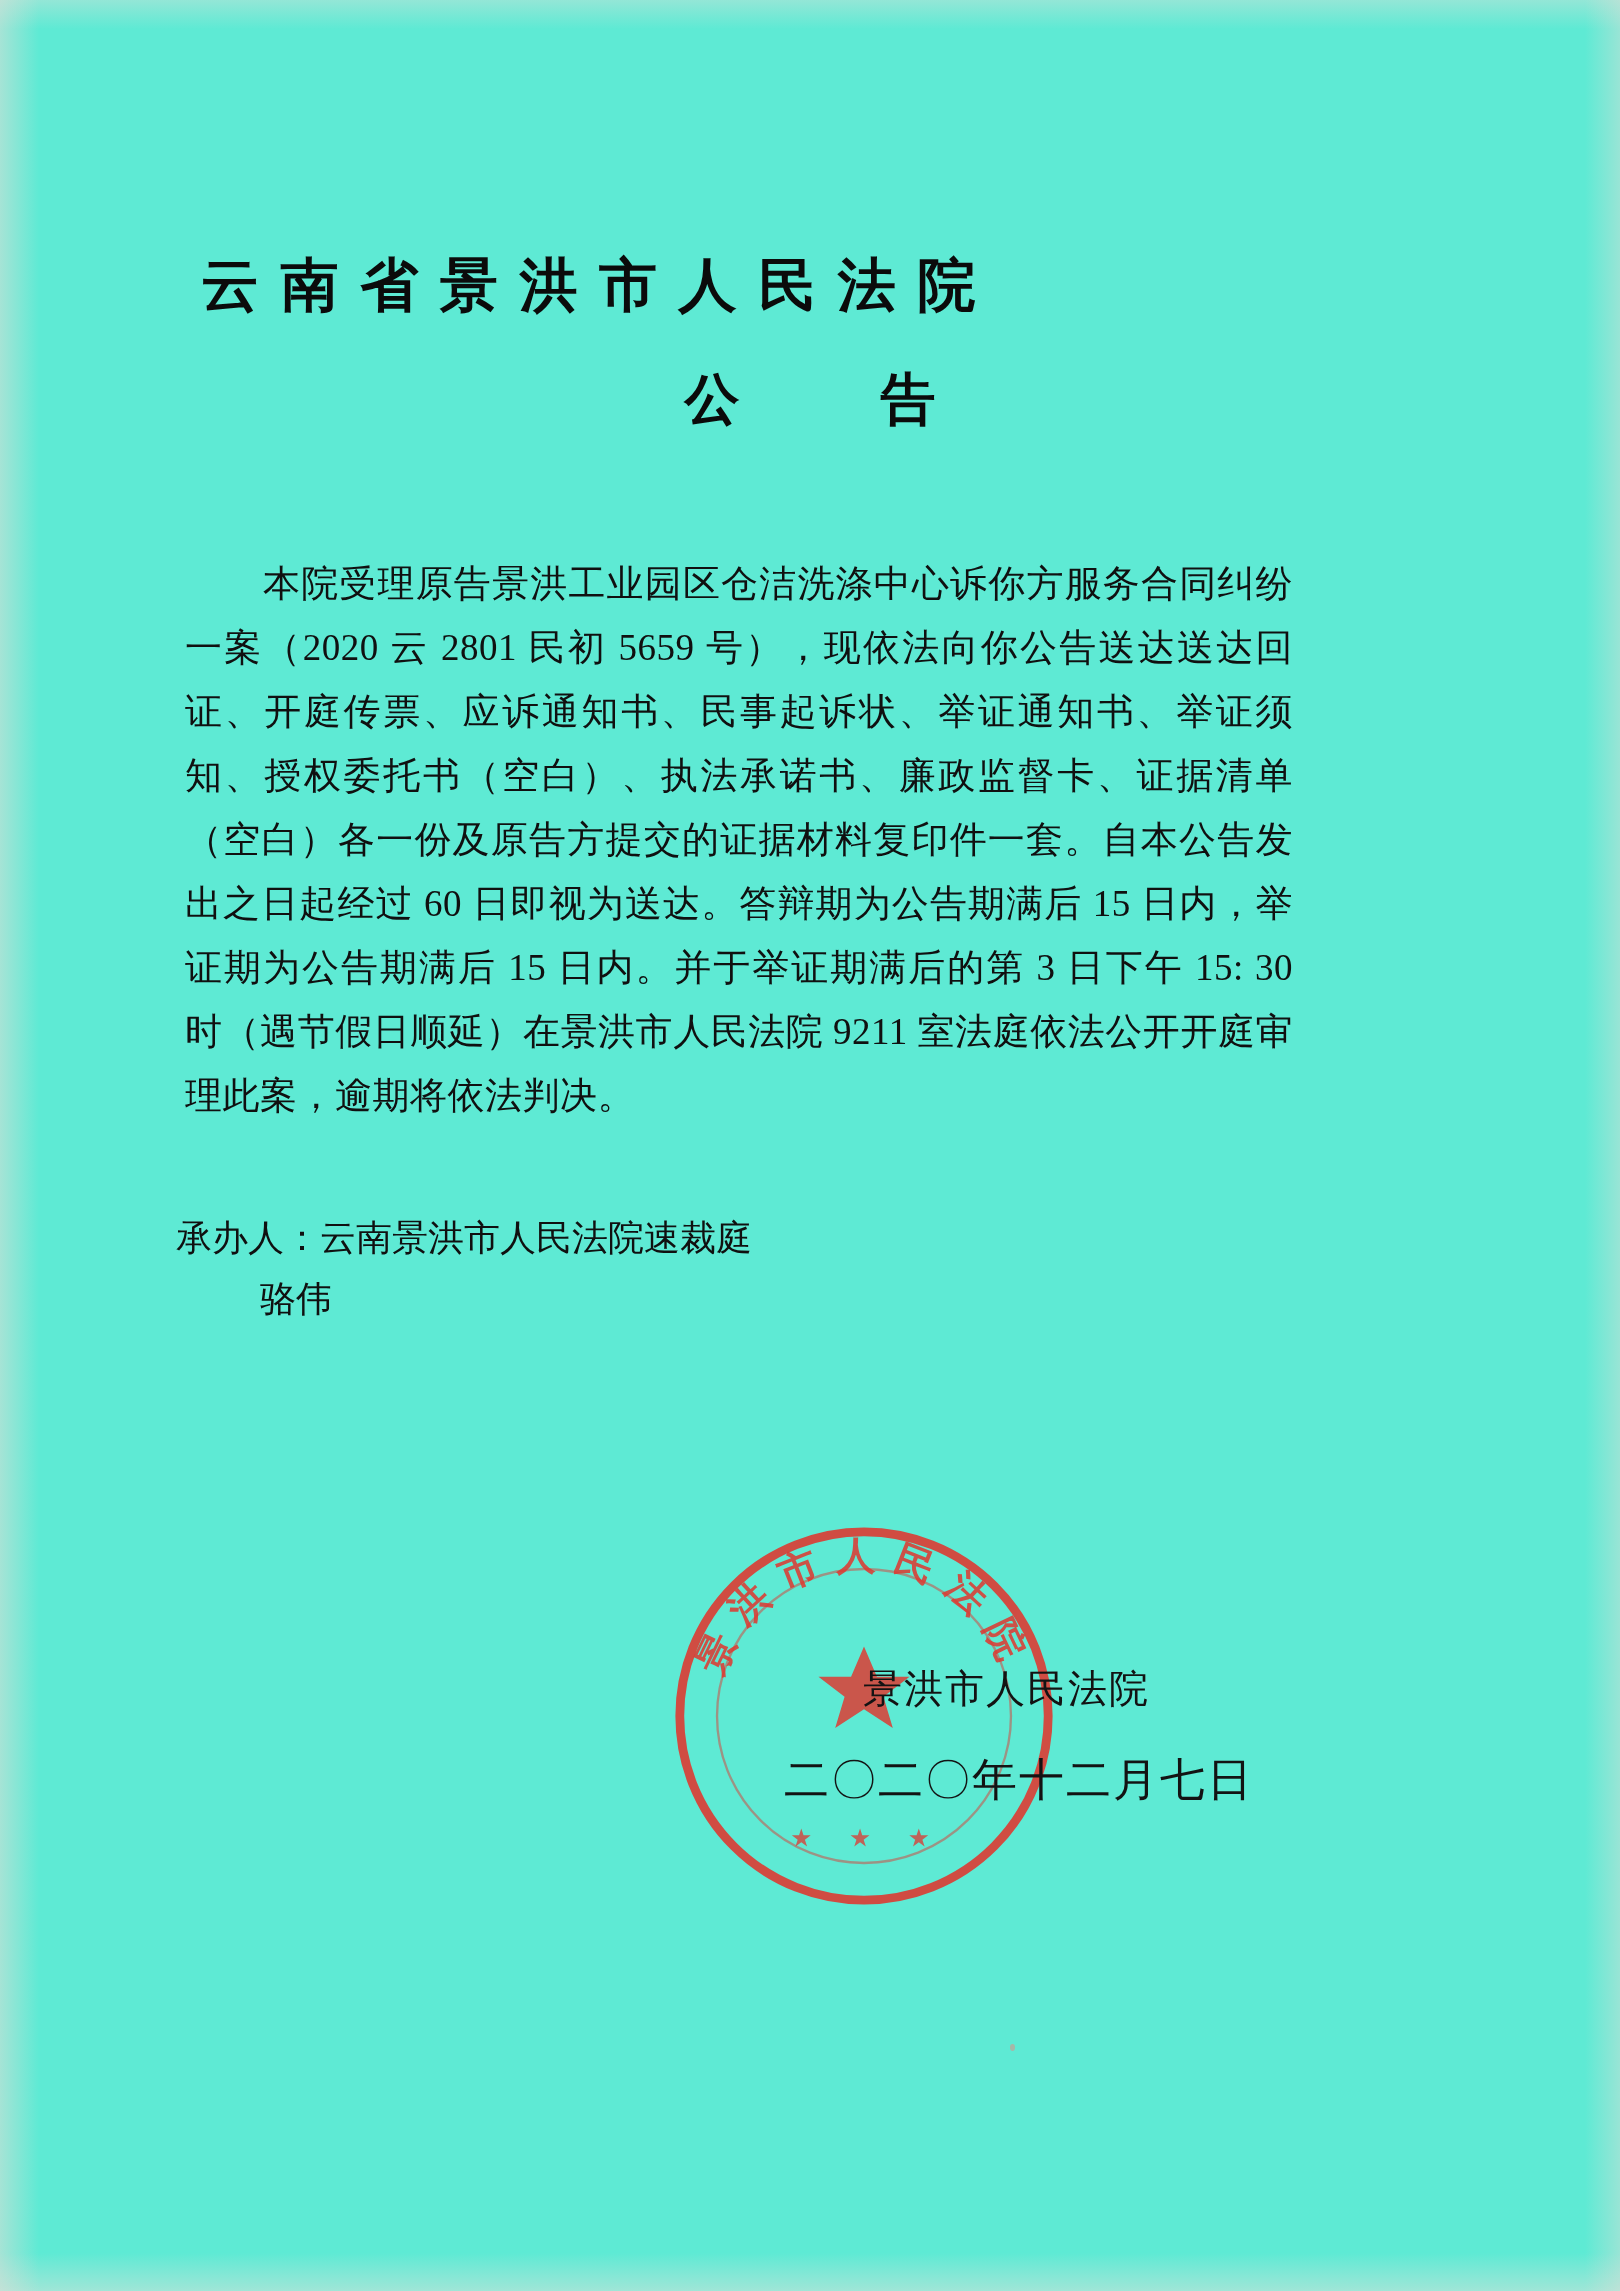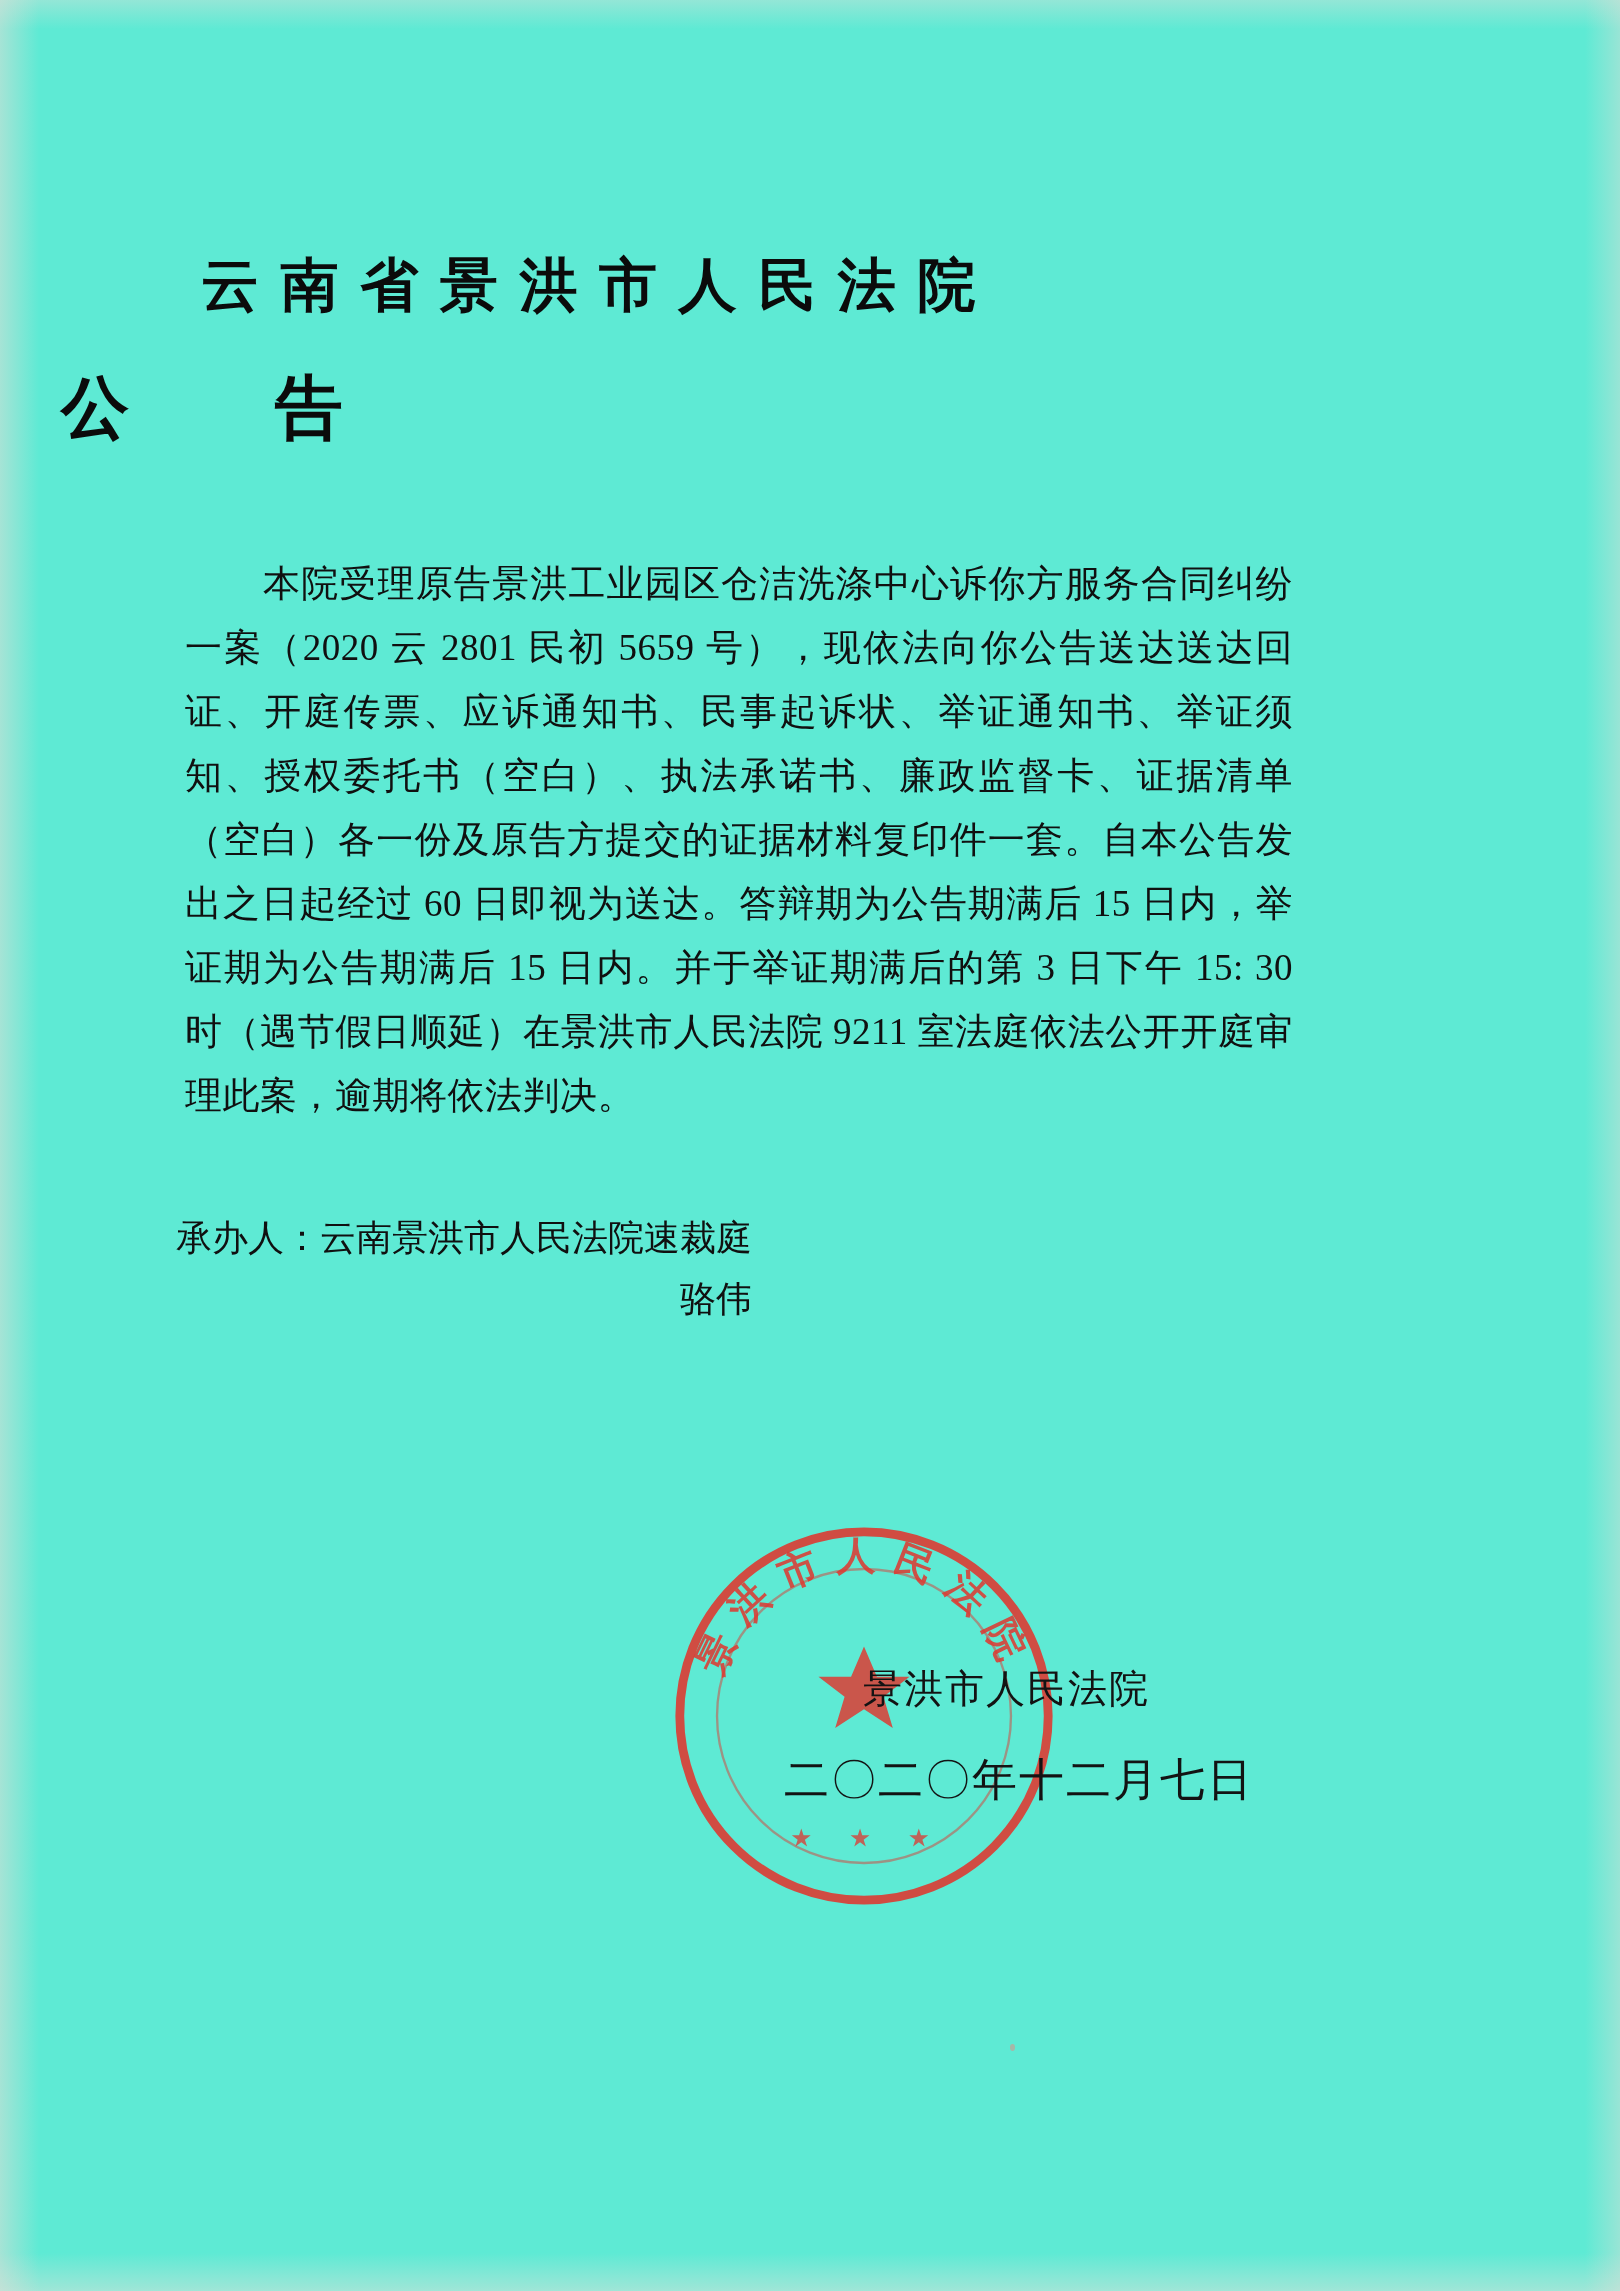--- a/index.html
+++ b/index.html
@@ -45,24 +45,24 @@
     text-align: left;
     color: #0b0b0b;
     white-space: nowrap;
   }
 
   .doc-type {
     position: absolute;
     left: 0;
     top: 363px;
     width: 1620px;
-    text-align: left;
+    text-align: center;
     font-family: "DejaVu Serif", "Liberation Serif", serif;
     font-weight: 700;
-    font-size: 68px;
+    font-size: 55px;
     letter-spacing: 61px;
     text-indent: 61px;
     color: #0b0b0b;
   }
 
   .addressee {
     position: absolute;
     left: 176px;
     top: 495px;
     font-size: 37px;
@@ -88,21 +88,20 @@
   .handler-block {
     position: absolute;
     left: 176px;
     top: 1208px;
     font-size: 36px;
     line-height: 61px;
     color: #101010;
   }
   .handler-name {
     margin-left: 84px;
-    text-align: right;
   }
 
   
   .seal {
     position: absolute;
     left: 670px;
     top: 1522px;
     width: 388px;
     height: 388px;
     pointer-events: none;

